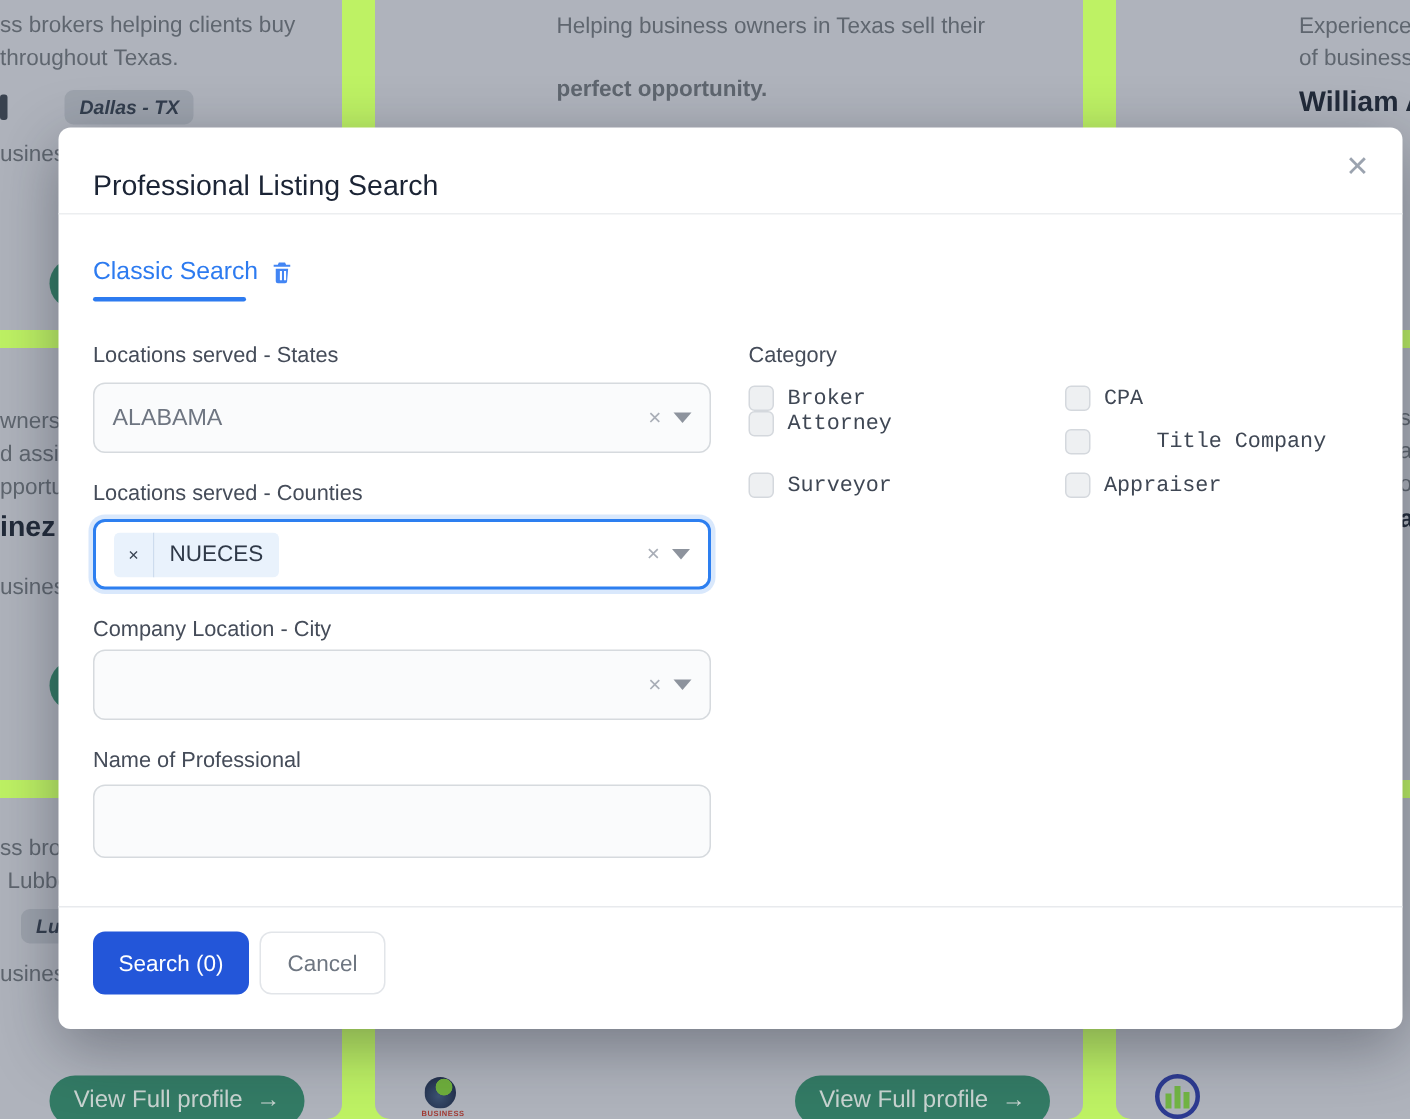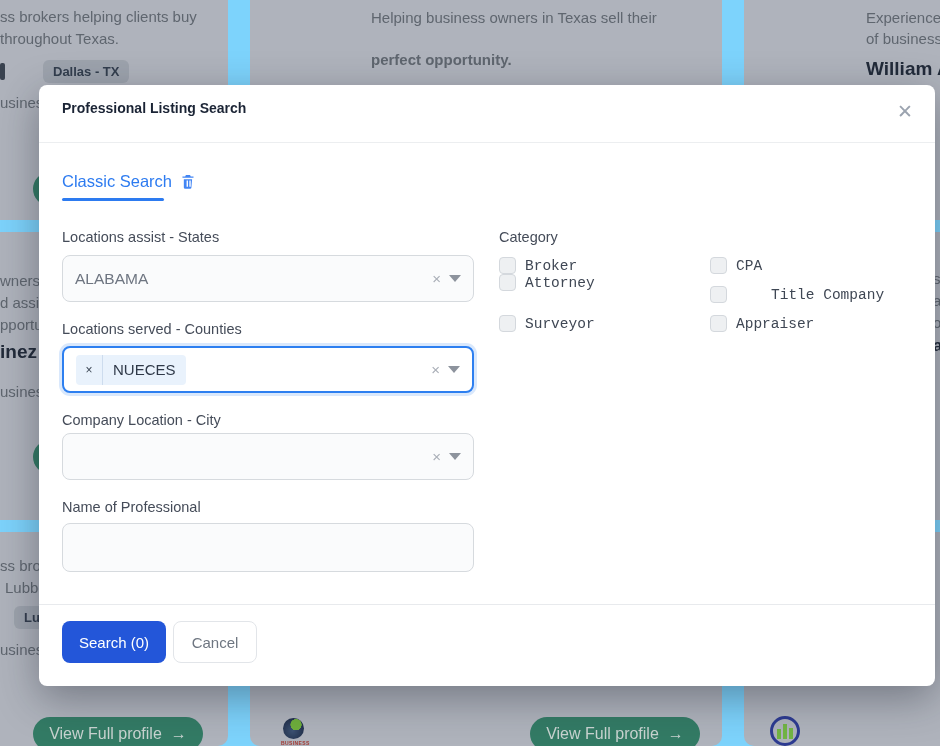--- a/index.html
+++ b/index.html
@@ -1,25 +1,25 @@
 <!DOCTYPE html>
 <html><head>
 <meta charset="utf-8">
 <style>
   * { margin:0; padding:0; box-sizing:border-box; }
   html,body { width:940px; height:746px; overflow:hidden; }
   body { font-family:"Liberation Sans", sans-serif; }
-  #stage { position:relative; width:940px; height:746px; background:#7dd3fc; overflow:hidden; }
+  #stage { position:relative; width:940px; height:746px; background:#bef264; overflow:hidden; }
 
   
   .bg-card { position:absolute; background:#afb3bc; border-radius:10px; }
   .bg-text { position:absolute; color:#5f666f; font-size:15px; white-space:nowrap; }
   .bg-name { position:absolute; color:#222b3a; font-size:19px; font-weight:bold; white-space:nowrap; }
   .bg-badge { position:absolute; background:#9da3ad; color:#333e4e; font-size:13px; font-weight:bold;
-              border-radius:6px; padding:4px 10px; white-space:nowrap; }
+              border-radius:6px; padding:4px 10px; white-space:nowrap;font-style:italic; }
   .bg-photo { position:absolute; width:80px; height:87px; border-radius:8px;
               background:
                 radial-gradient(ellipse 42% 38% at 50% 42%, #7d7569 0%, #5a5а57 45%, rgba(0,0,0,0) 70%),
                 linear-gradient(165deg,#565b63 0%, #3f444d 60%, #343a43 100%); }
   .bg-green-btn { position:absolute; height:34px; background:#337b65; border-radius:17px;
                   color:#c9d4d1; font-size:16px; display:flex; align-items:center; justify-content:center;
                   gap:9px; white-space:nowrap; }
   .frag-dark { position:absolute; background:#39424f; border-radius:2px; }
   .globe-logo { position:absolute; width:21px; height:21px; border-radius:50%;
                 background: radial-gradient(circle at 62% 32%, #6faf3c 0%, #6faf3c 28%, rgba(0,0,0,0) 30%),
@@ -29,21 +29,21 @@
                 border:3px solid #2d3b91; display:flex; align-items:flex-end; justify-content:center;
                 gap:2px; padding-bottom:4px; }
   .chart-logo i { display:block; width:4px; background:#72b544; }
   .right-strip { position:absolute; left:933px; top:264px; width:7px; height:110px; overflow:hidden; }
   .right-strip span { position:absolute; left:0; color:#5f666f; font-size:15px; }
   .right-strip .b { color:#222b3a; font-weight:bold; font-size:17px; }
 
   
   #modal { position:absolute; left:39px; top:85px; width:896px; height:601px; background:#ffffff;
            border-radius:8px; box-shadow:0 12px 42px rgba(20,25,40,.38); z-index:10; }
-  .m-title { position:absolute; left:23px; top:15px; font-size:14px; font-weight:bold; color:#1b2435; }
+  .m-title { position:absolute; left:23px; top:29px; font-size:19px; font-weight:normal; color:#1b2435; }
   .m-close { position:absolute; left:852px; top:12px; width:28px; height:28px; display:flex;
              align-items:center; justify-content:center; color:#9ba3af; font-size:19px; cursor:pointer; }
   .m-hdr-divider { position:absolute; left:0; top:57px; width:896px; height:1px; background:#eceef0; }
 
   .m-tab { position:absolute; left:23px; top:87px; font-size:16.5px; color:#2d7bf0; cursor:pointer; }
   .m-tab-underline { position:absolute; left:23px; top:113px; width:102px; height:3px; background:#2d7bf0; border-radius:2px; }
   .m-trash { position:absolute; left:140px; top:88px; width:18px; height:18px; cursor:pointer; }
 
   .m-label { position:absolute; font-size:14.5px; color:#454c59; }
   .m-field { position:absolute; left:23px; width:412px; height:47px; background:#fafbfc;
@@ -149,21 +149,21 @@
     <div class="m-hdr-divider"></div>
 
     <div class="m-tab">Classic Search</div>
     <div class="m-tab-underline"></div>
     <div class="m-trash">
       <svg viewBox="0 0 24 24" width="18" height="18" fill="#4285f4">
         <path d="M9 3h6l1 2h4v2H4V5h4l1-2zm-3 6h12l-1 12a2 2 0 0 1-2 2H8a2 2 0 0 1-2-2L6 9zm4 2v9h2v-9h-2zm4 0v9h2v-9h-2z" transform="scale(0.92) translate(1,0)"></path>
       </svg>
     </div>
 
-    <div class="m-label" style="left:23px;top:144px;">Locations assist - States</div>
+    <div class="m-label" style="left:23px;top:144px;">Locations served - States</div>
     <div class="m-field" style="top:170px;">
       <span class="field-value">ALABAMA</span>
       <span class="adorn-x">×</span>
       <span class="adorn-caret">
           <i></i>
         </span>
     </div>
 
     <div class="m-label" style="left:23px;top:236px;">Locations served - Counties</div>
     <div class="m-field focused" style="top:261px;">

